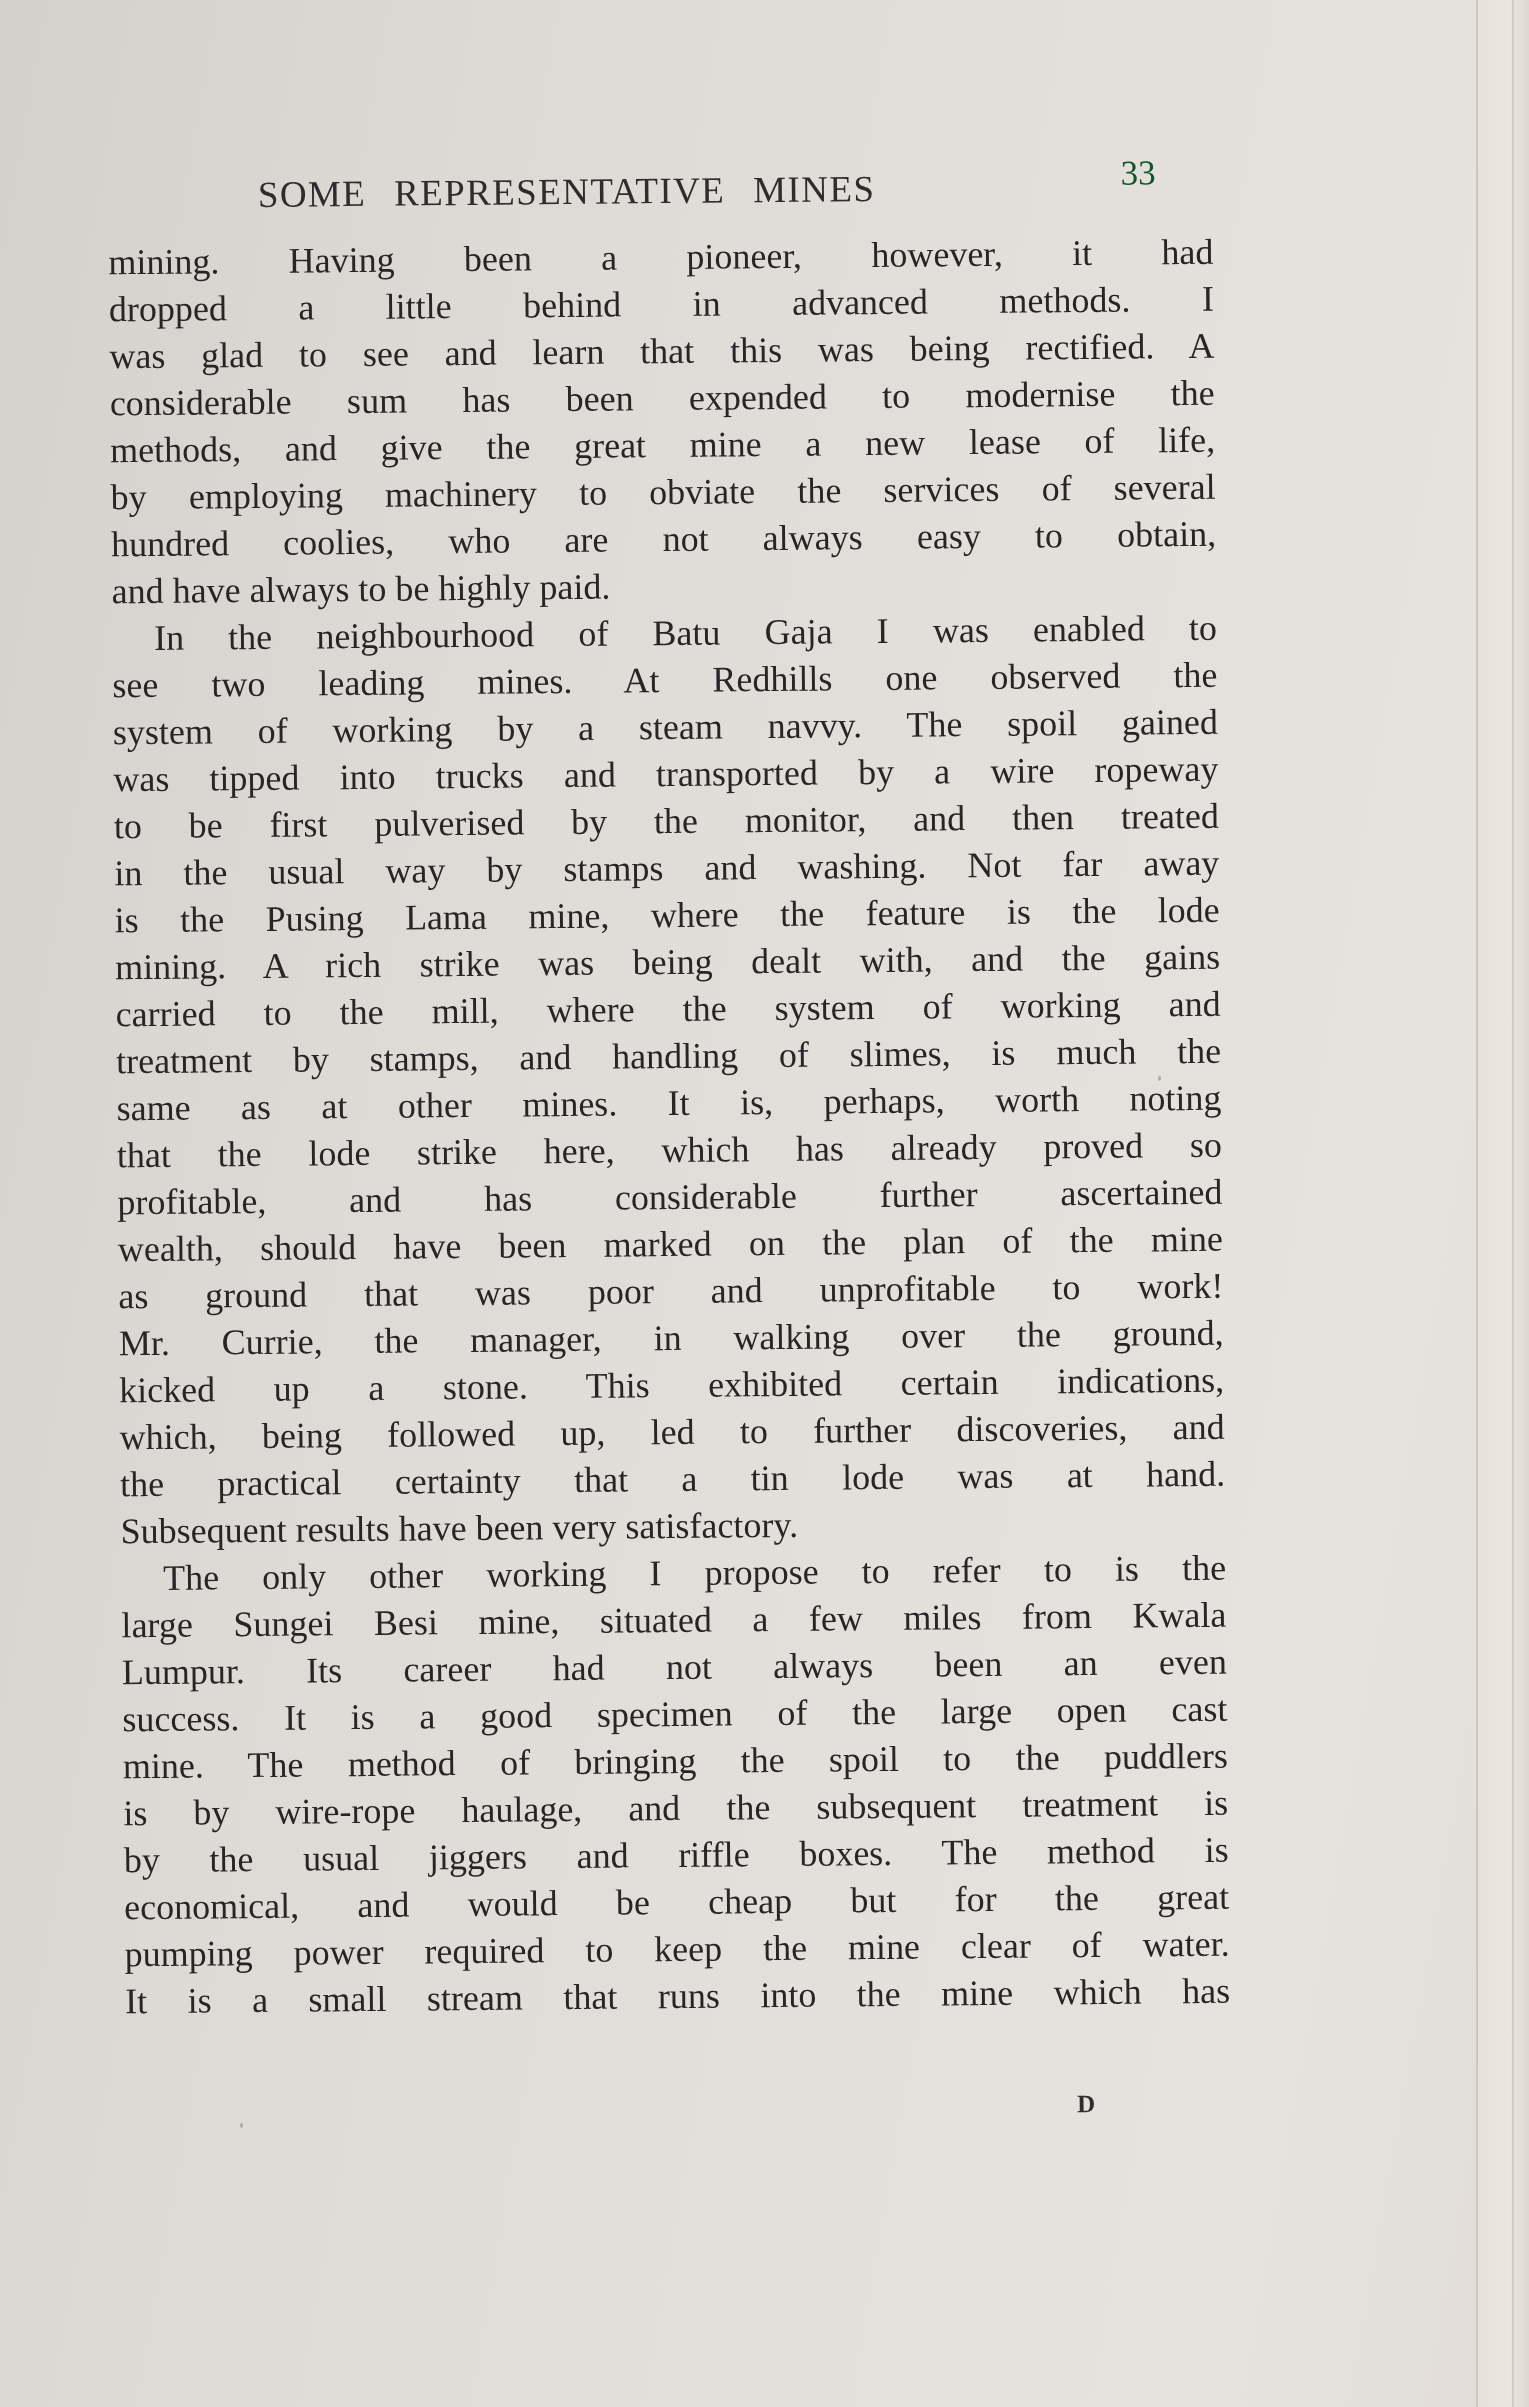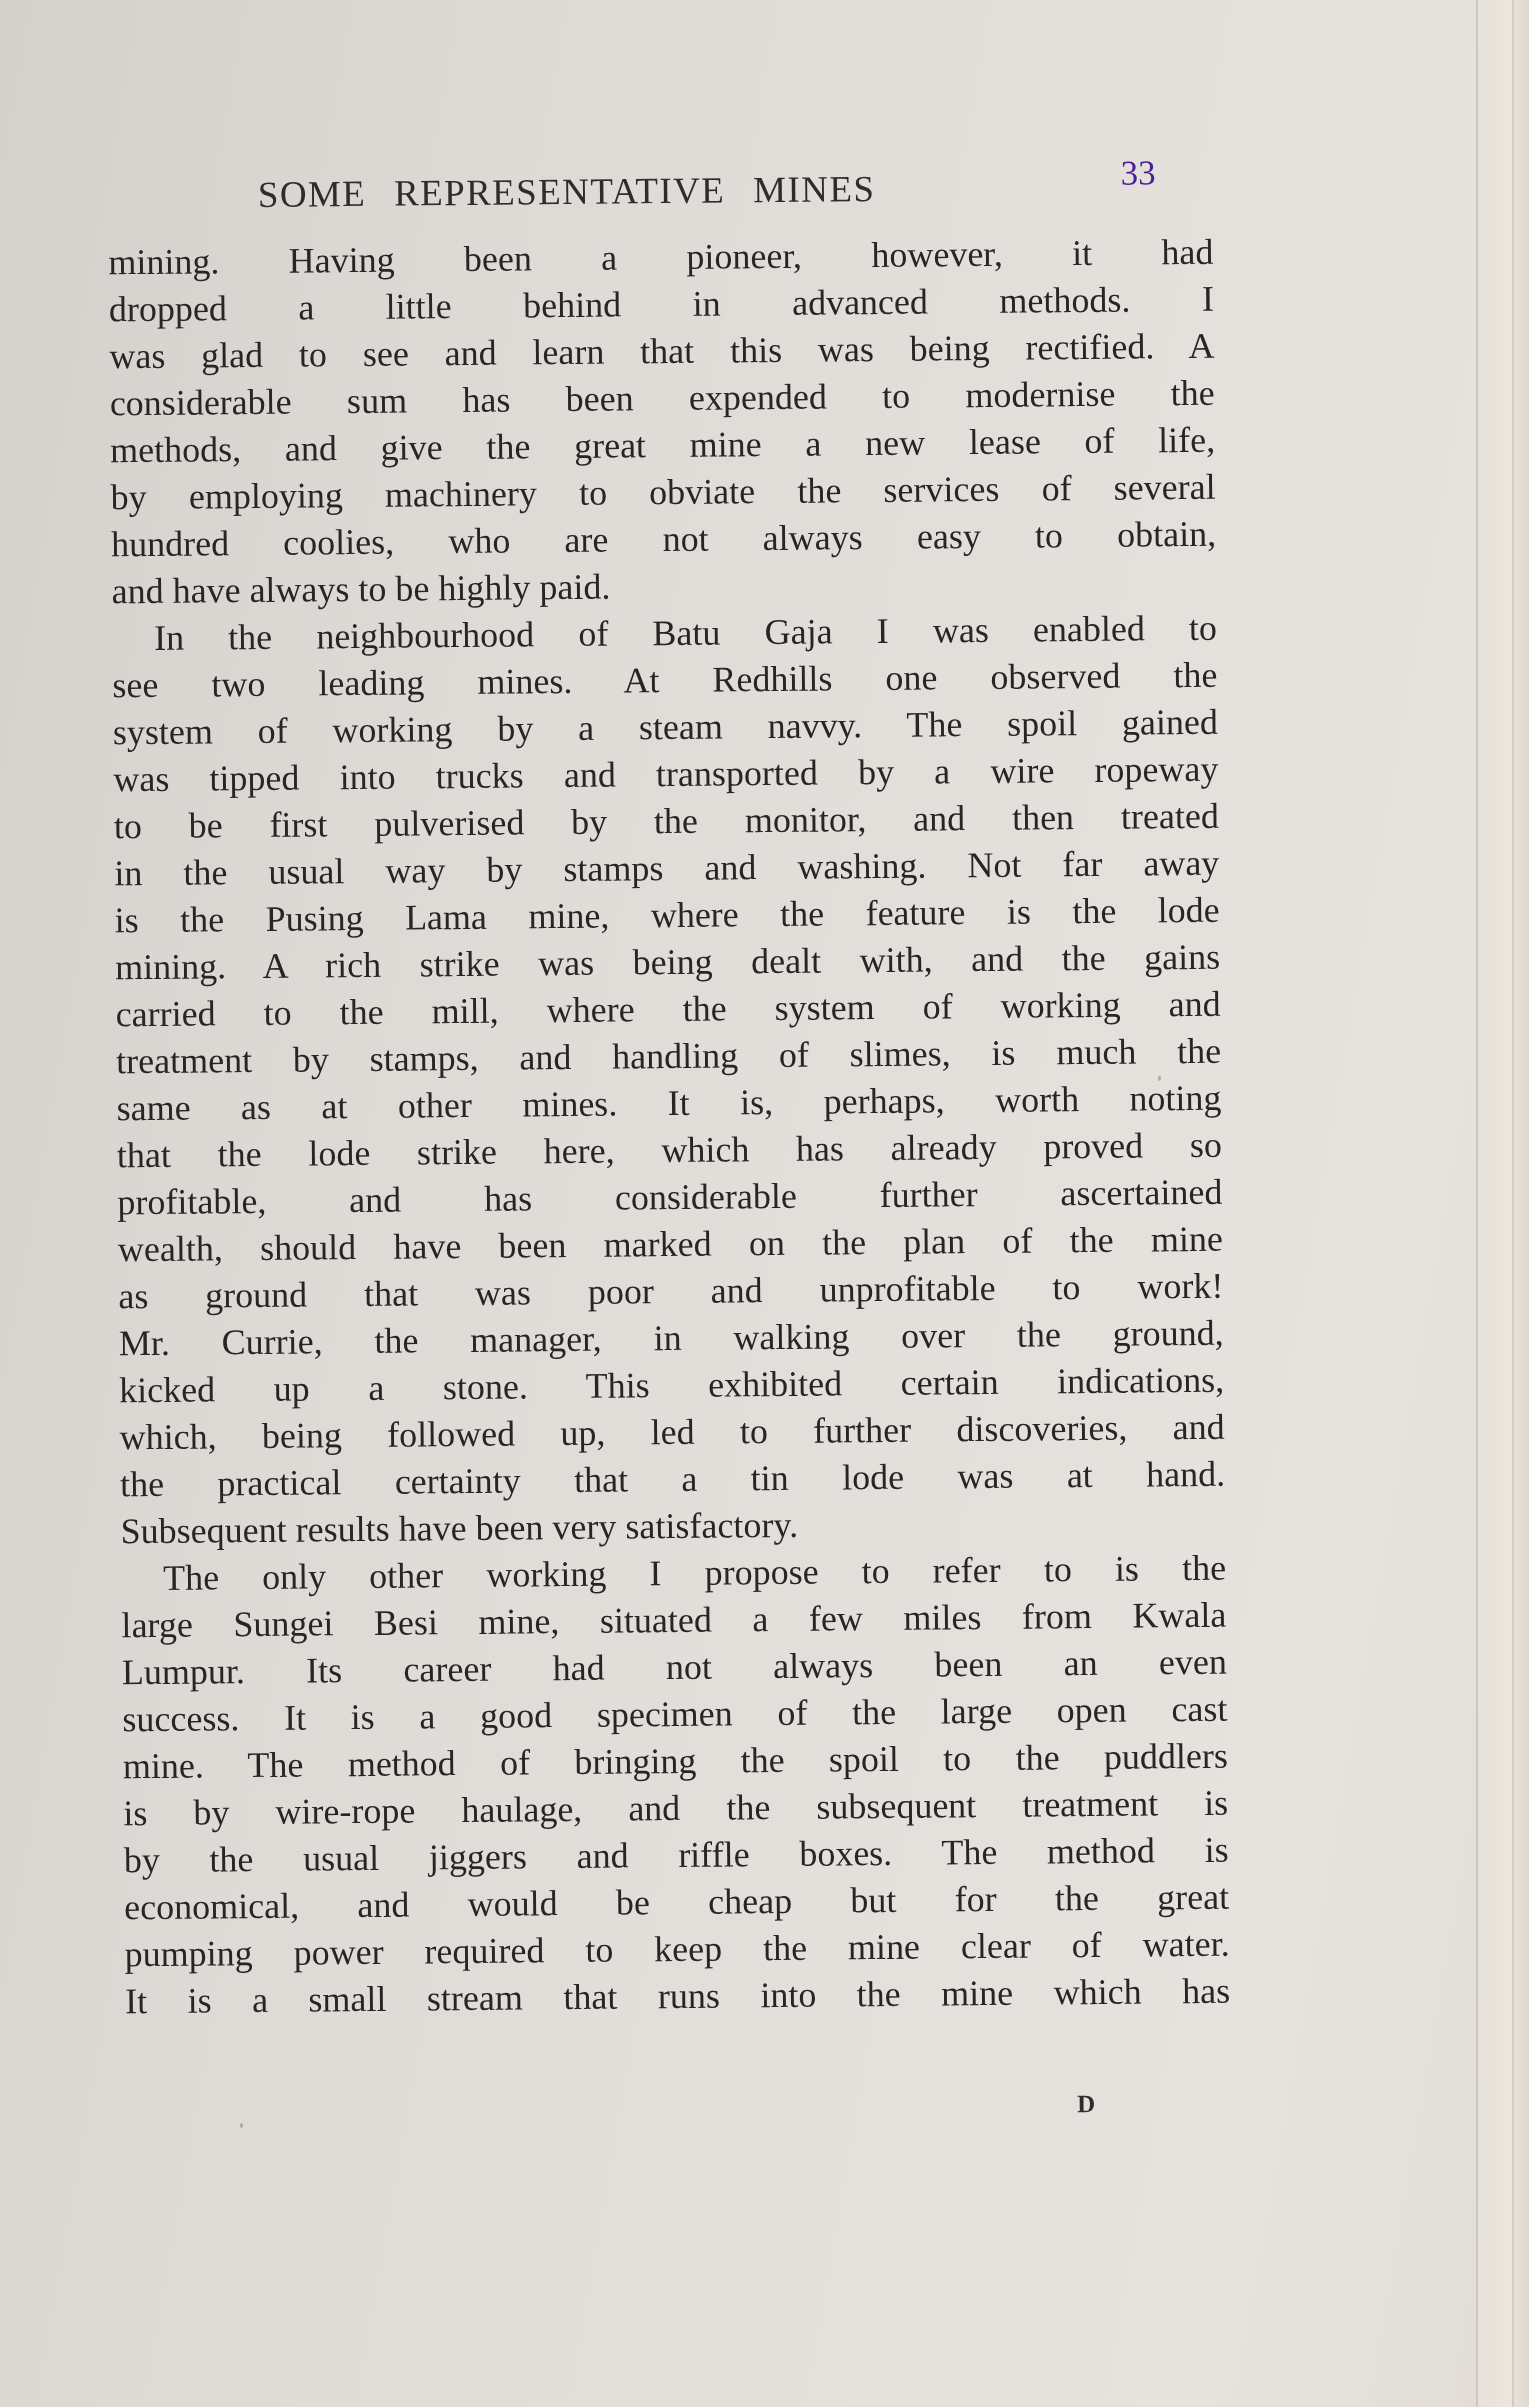--- a/index.html
+++ b/index.html
@@ -66,21 +66,21 @@
       word-spacing: 17.3px;
       white-space: nowrap;
       color: #2d2d2d;
       font-family: "Liberation Serif", "DejaVu Serif", serif;
     }
     .page-number {
       position: absolute;
       left: 1130px;
       top: 158px;
       font-size: 35px;
-      color: #4c1d95;
+      color: #14532d;
       font-family: "Liberation Serif", "DejaVu Serif", serif;
     }
     .body-lines {
       position: absolute;
       left: 117px;
       top: 234px;
       width: 1105px;
     }
     .line {
       display: block;

